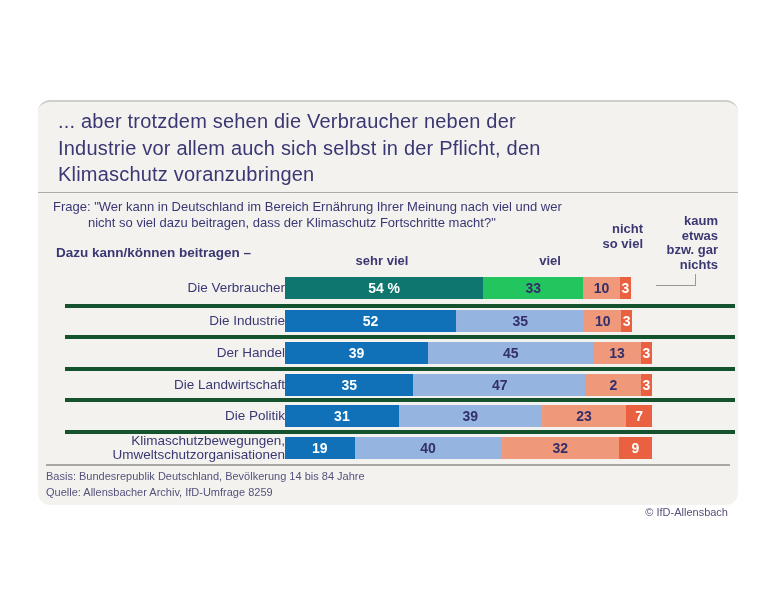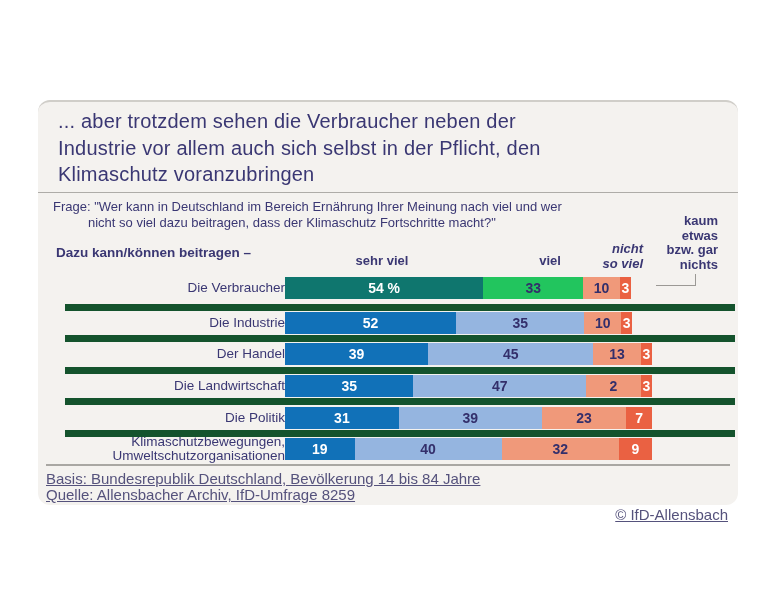--- a/index.html
+++ b/index.html
@@ -21,44 +21,44 @@
   .title-sep{position:absolute;left:0;right:0;top:90px;height:1px;background:#aeaca8;}
   .question{position:absolute;left:15px;top:97px;font-size:13px;line-height:15.5px;color:#3a3773;}
   .question .q2{padding-left:35px;}
   .lead{position:absolute;left:18px;top:143px;font-size:13.5px;font-weight:bold;color:#3a3773;}
   .colhead{
     position:absolute;font-size:13px;font-weight:bold;color:#3a3773;
     white-space:pre-line;line-height:14.5px;
   }
   .col-sehr{left:284px;top:152px;width:120px;text-align:center;}
   .col-viel{left:452px;top:152px;width:120px;text-align:center;}
-  .col-nicht{left:535px;top:140px;width:70px;text-align:right;font-style:italic;}
+  .col-nicht{left:535px;top:120px;width:70px;text-align:right;}
   .col-kaum{left:605px;top:112px;width:75px;text-align:right;}
   .connector{
     position:absolute;left:618px;top:172px;width:39px;height:11px;
     border-right:1px solid #9b9995;border-bottom:1px solid #9b9995;
   }
   .rows{position:absolute;left:27px;top:170px;width:670px;}
   .row{height:31.6px;display:flex;align-items:center;box-sizing:border-box;}
-  .row + .row{border-top:7px solid #14532d;}
+  .row + .row{border-top:4px solid #14532d;}
   .row-label{
     flex:0 0 220px;box-sizing:border-box;padding-left:6px;
     font-size:13.5px;line-height:14px;color:#3a3773;white-space:pre-line;text-align:right;
   }
   .bar{flex:0 0 367px;height:22px;display:flex;}
   .seg{
     height:22px;display:flex;align-items:center;justify-content:center;
     font-size:14px;font-weight:bold;overflow:visible;
   }
   .seg0{color:#ffffff;}
   .seg1{color:#332f6b;}
   .seg2{color:#332f6b;}
   .seg3{color:#ffffff;}
   .footer-sep{position:absolute;left:8px;right:8px;top:362px;height:2px;background:#a9a7a3;}
-  .foot{position:absolute;font-size:15px;color:#55527c;text-decoration:underline;}
+  .foot{position:absolute;font-size:11px;color:#55527c;}
   .foot-basis{left:8px;top:368px;}
   .foot-quelle{left:8px;top:384px;}
   .foot-copy{right:10px;top:404px;text-align:right;}
 </style>
 </head>
 <body>
 
 <div class="board">
 
   <div class="title-block">

